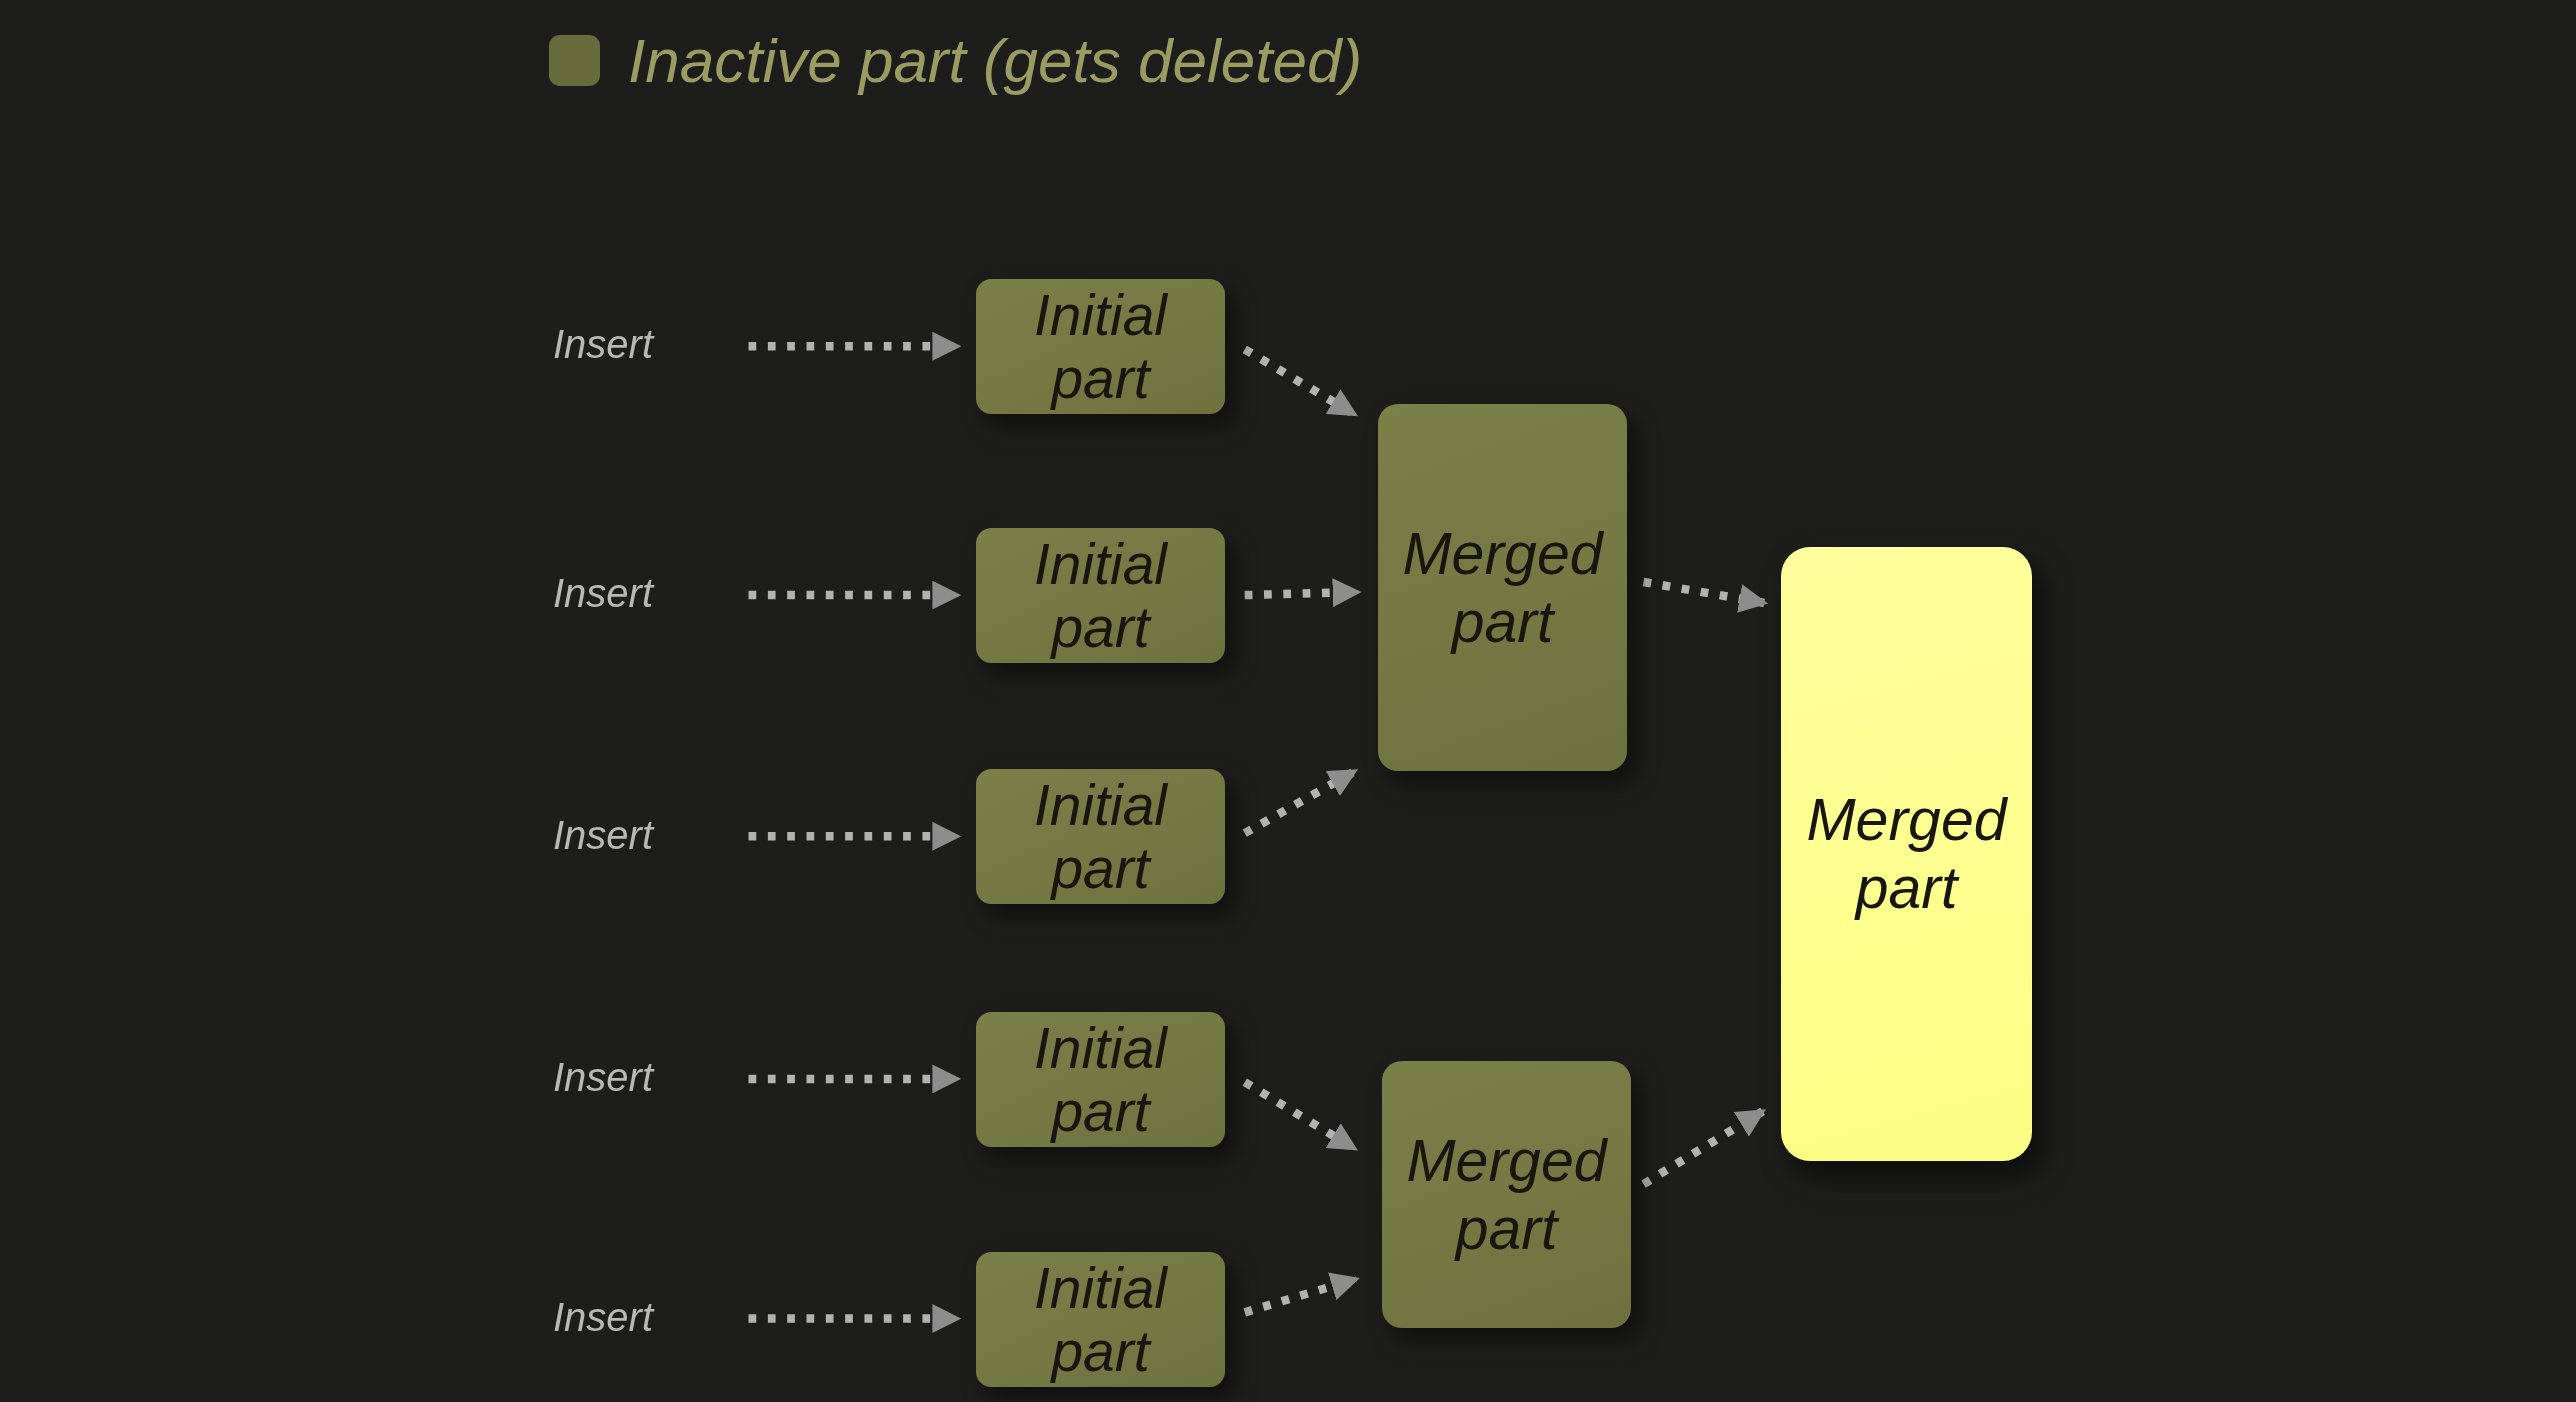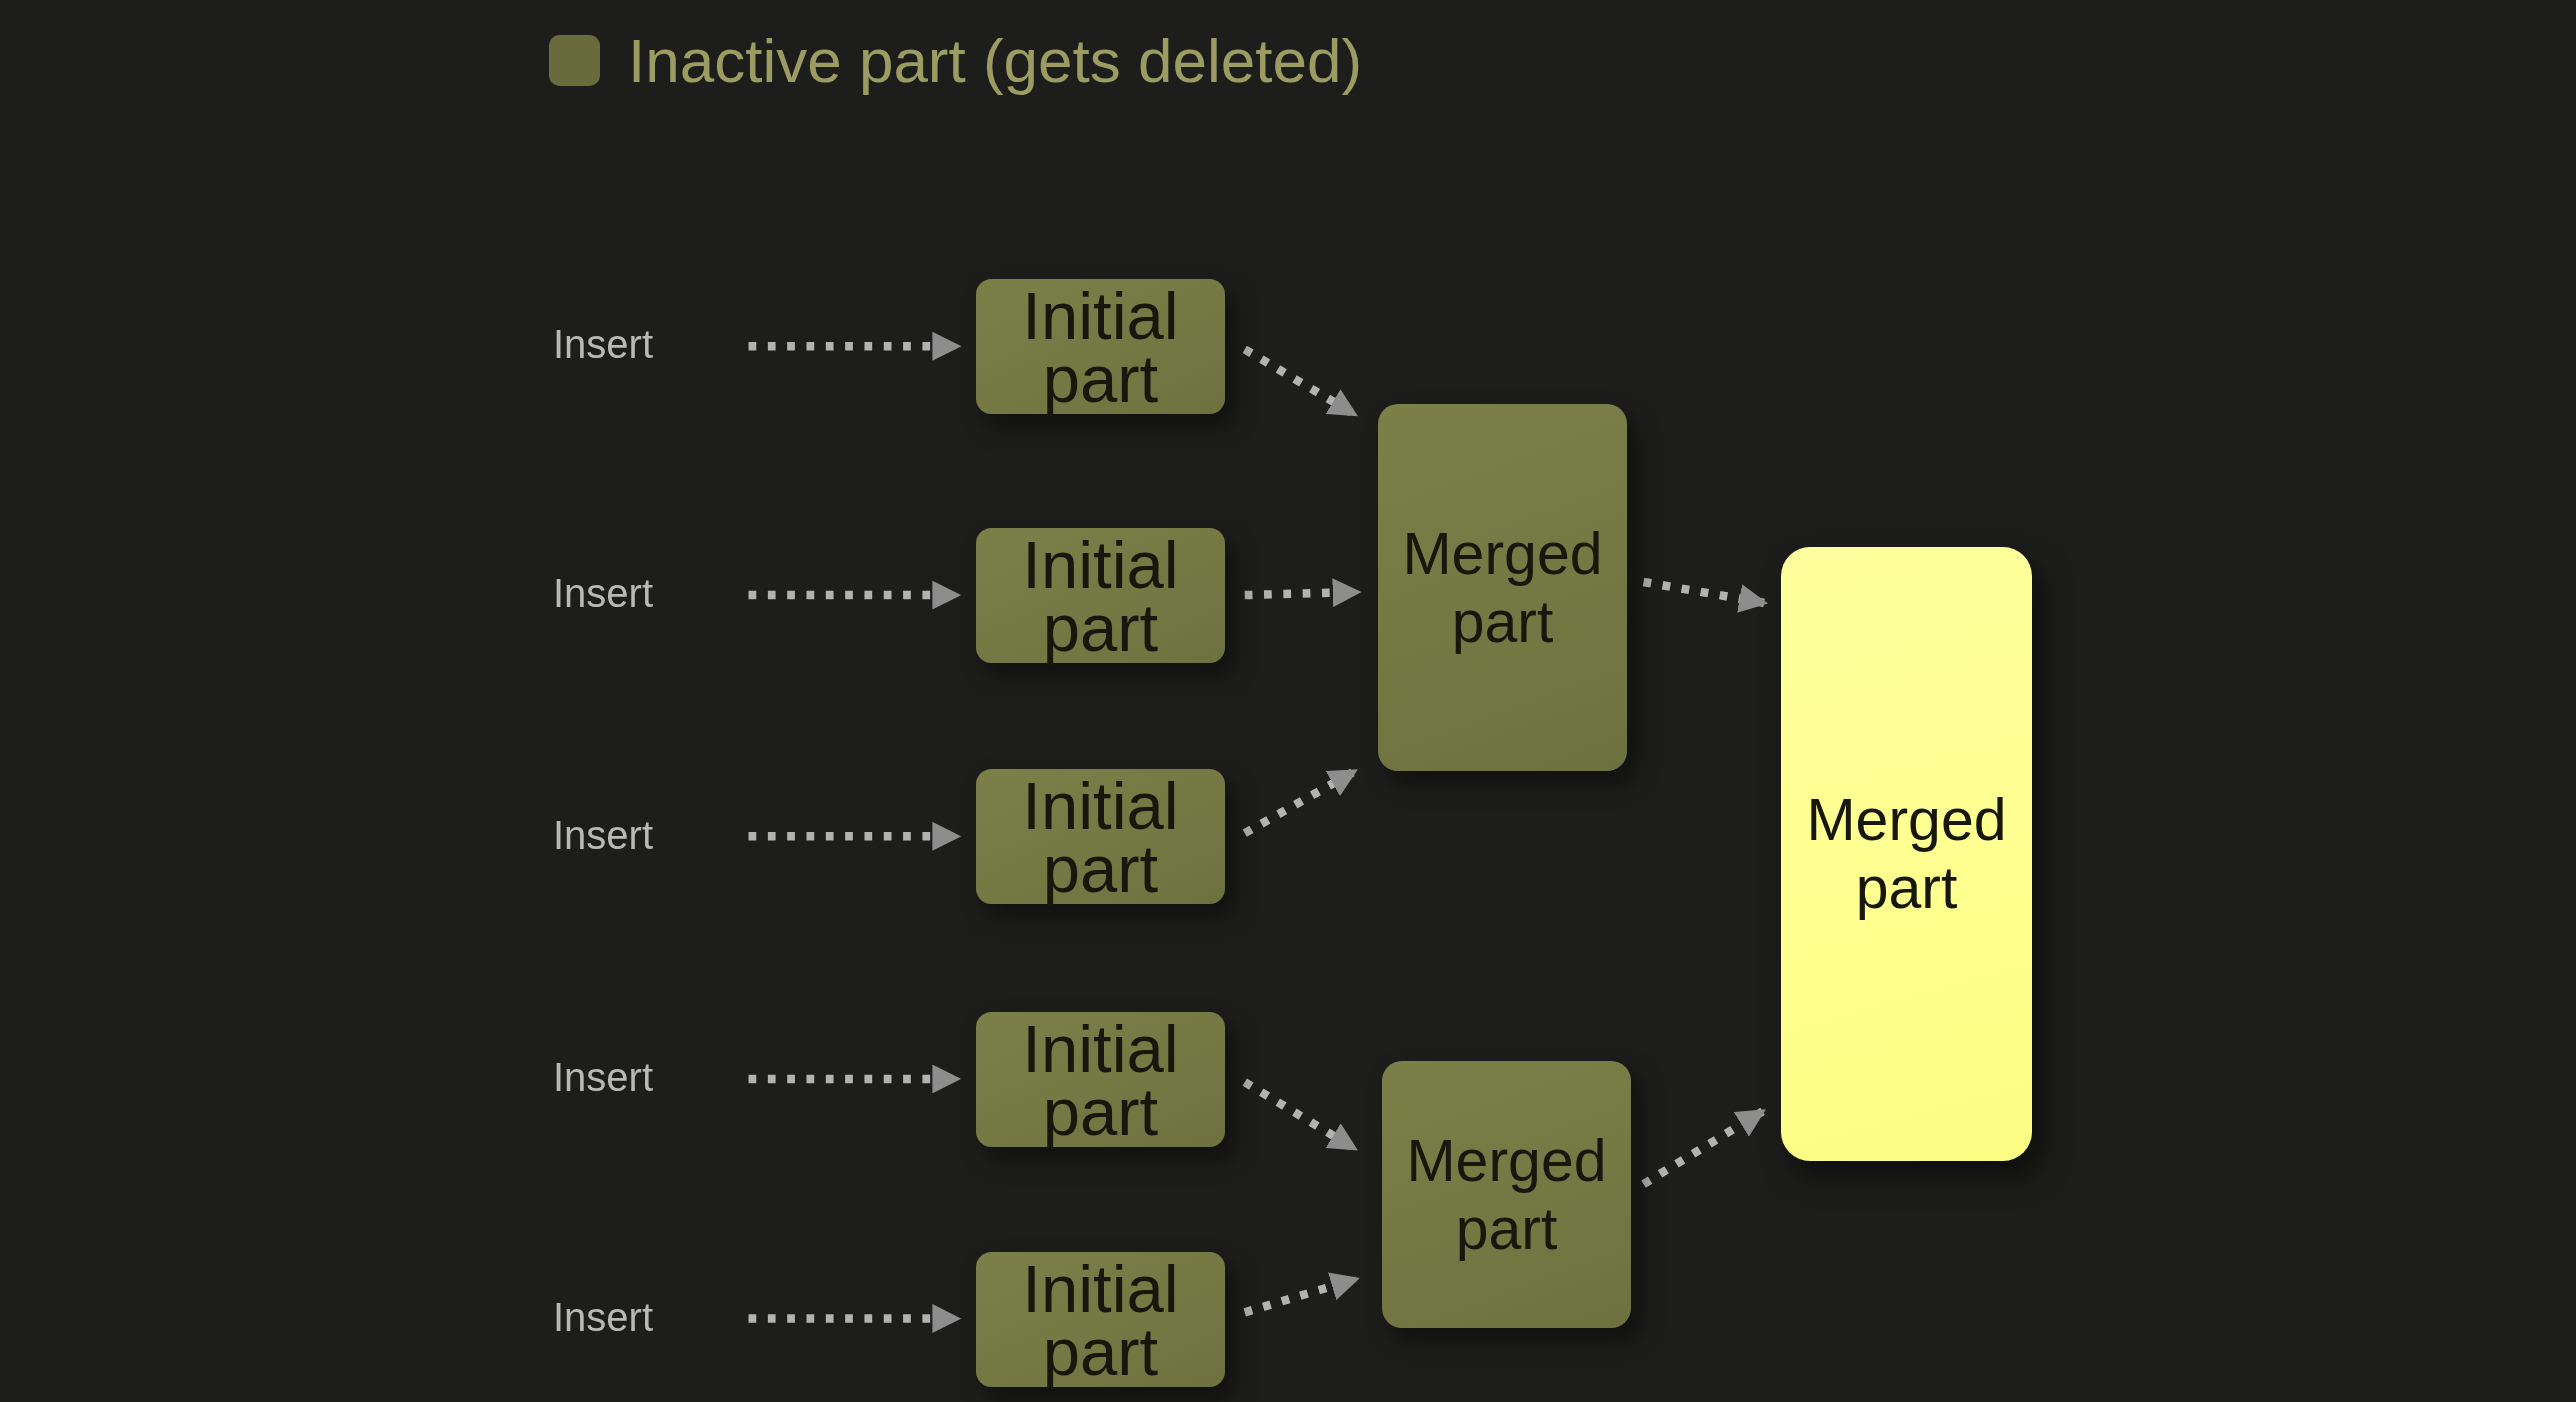--- a/index.html
+++ b/index.html
@@ -18,20 +18,21 @@
     --arrow-dots:#b2b2b2;
     --arrow-head:#8d8d8d;
   }
   html,body{margin:0;padding:0;background:var(--background);}
   .canvas{
     position:relative;
     width:2576px;height:1402px;
     background:var(--background);
     font-family:"Liberation Sans", sans-serif;
     overflow:hidden;
+    font-style:italic;
   }
   
   .legend-item{
     position:absolute;
     display:flex;align-items:center;gap:28px;
     height:59px;top:31px;
   }
   .swatch{
     width:51px;height:51px;border-radius:10.8px;flex:0 0 auto;
   }
@@ -52,21 +53,21 @@
     position:absolute;
     display:flex;flex-direction:column;align-items:center;justify-content:center;
     text-align:center;
     color:var(--box-text);
     box-shadow:9.3px 12.4px 23px rgba(0,0,0,0.45);
   }
   .part-box span{display:block;}
   .initial-box{
     left:976px;width:249px;height:135px;border-radius:15.5px;
     background:linear-gradient(155deg,var(--inactive-box-light) 0%,var(--inactive-box) 55%,var(--inactive-box-dark) 100%);
-    font-size:67px;line-height:63px;
+    font-size:57px;line-height:63px;
   }
   .merged-box{
     width:249px;border-radius:20px;
     background:linear-gradient(160deg,var(--inactive-box-light) 0%,var(--inactive-box) 55%,var(--inactive-box-dark) 100%);
     font-size:59px;line-height:68px;
   }
   .merged-box.m1{left:1378px;top:404px;height:367px;}
   .merged-box.m2{left:1382px;top:1061px;height:267px;}
   .active-box{
     left:1781px;top:547px;width:251px;height:614px;border-radius:29px;

